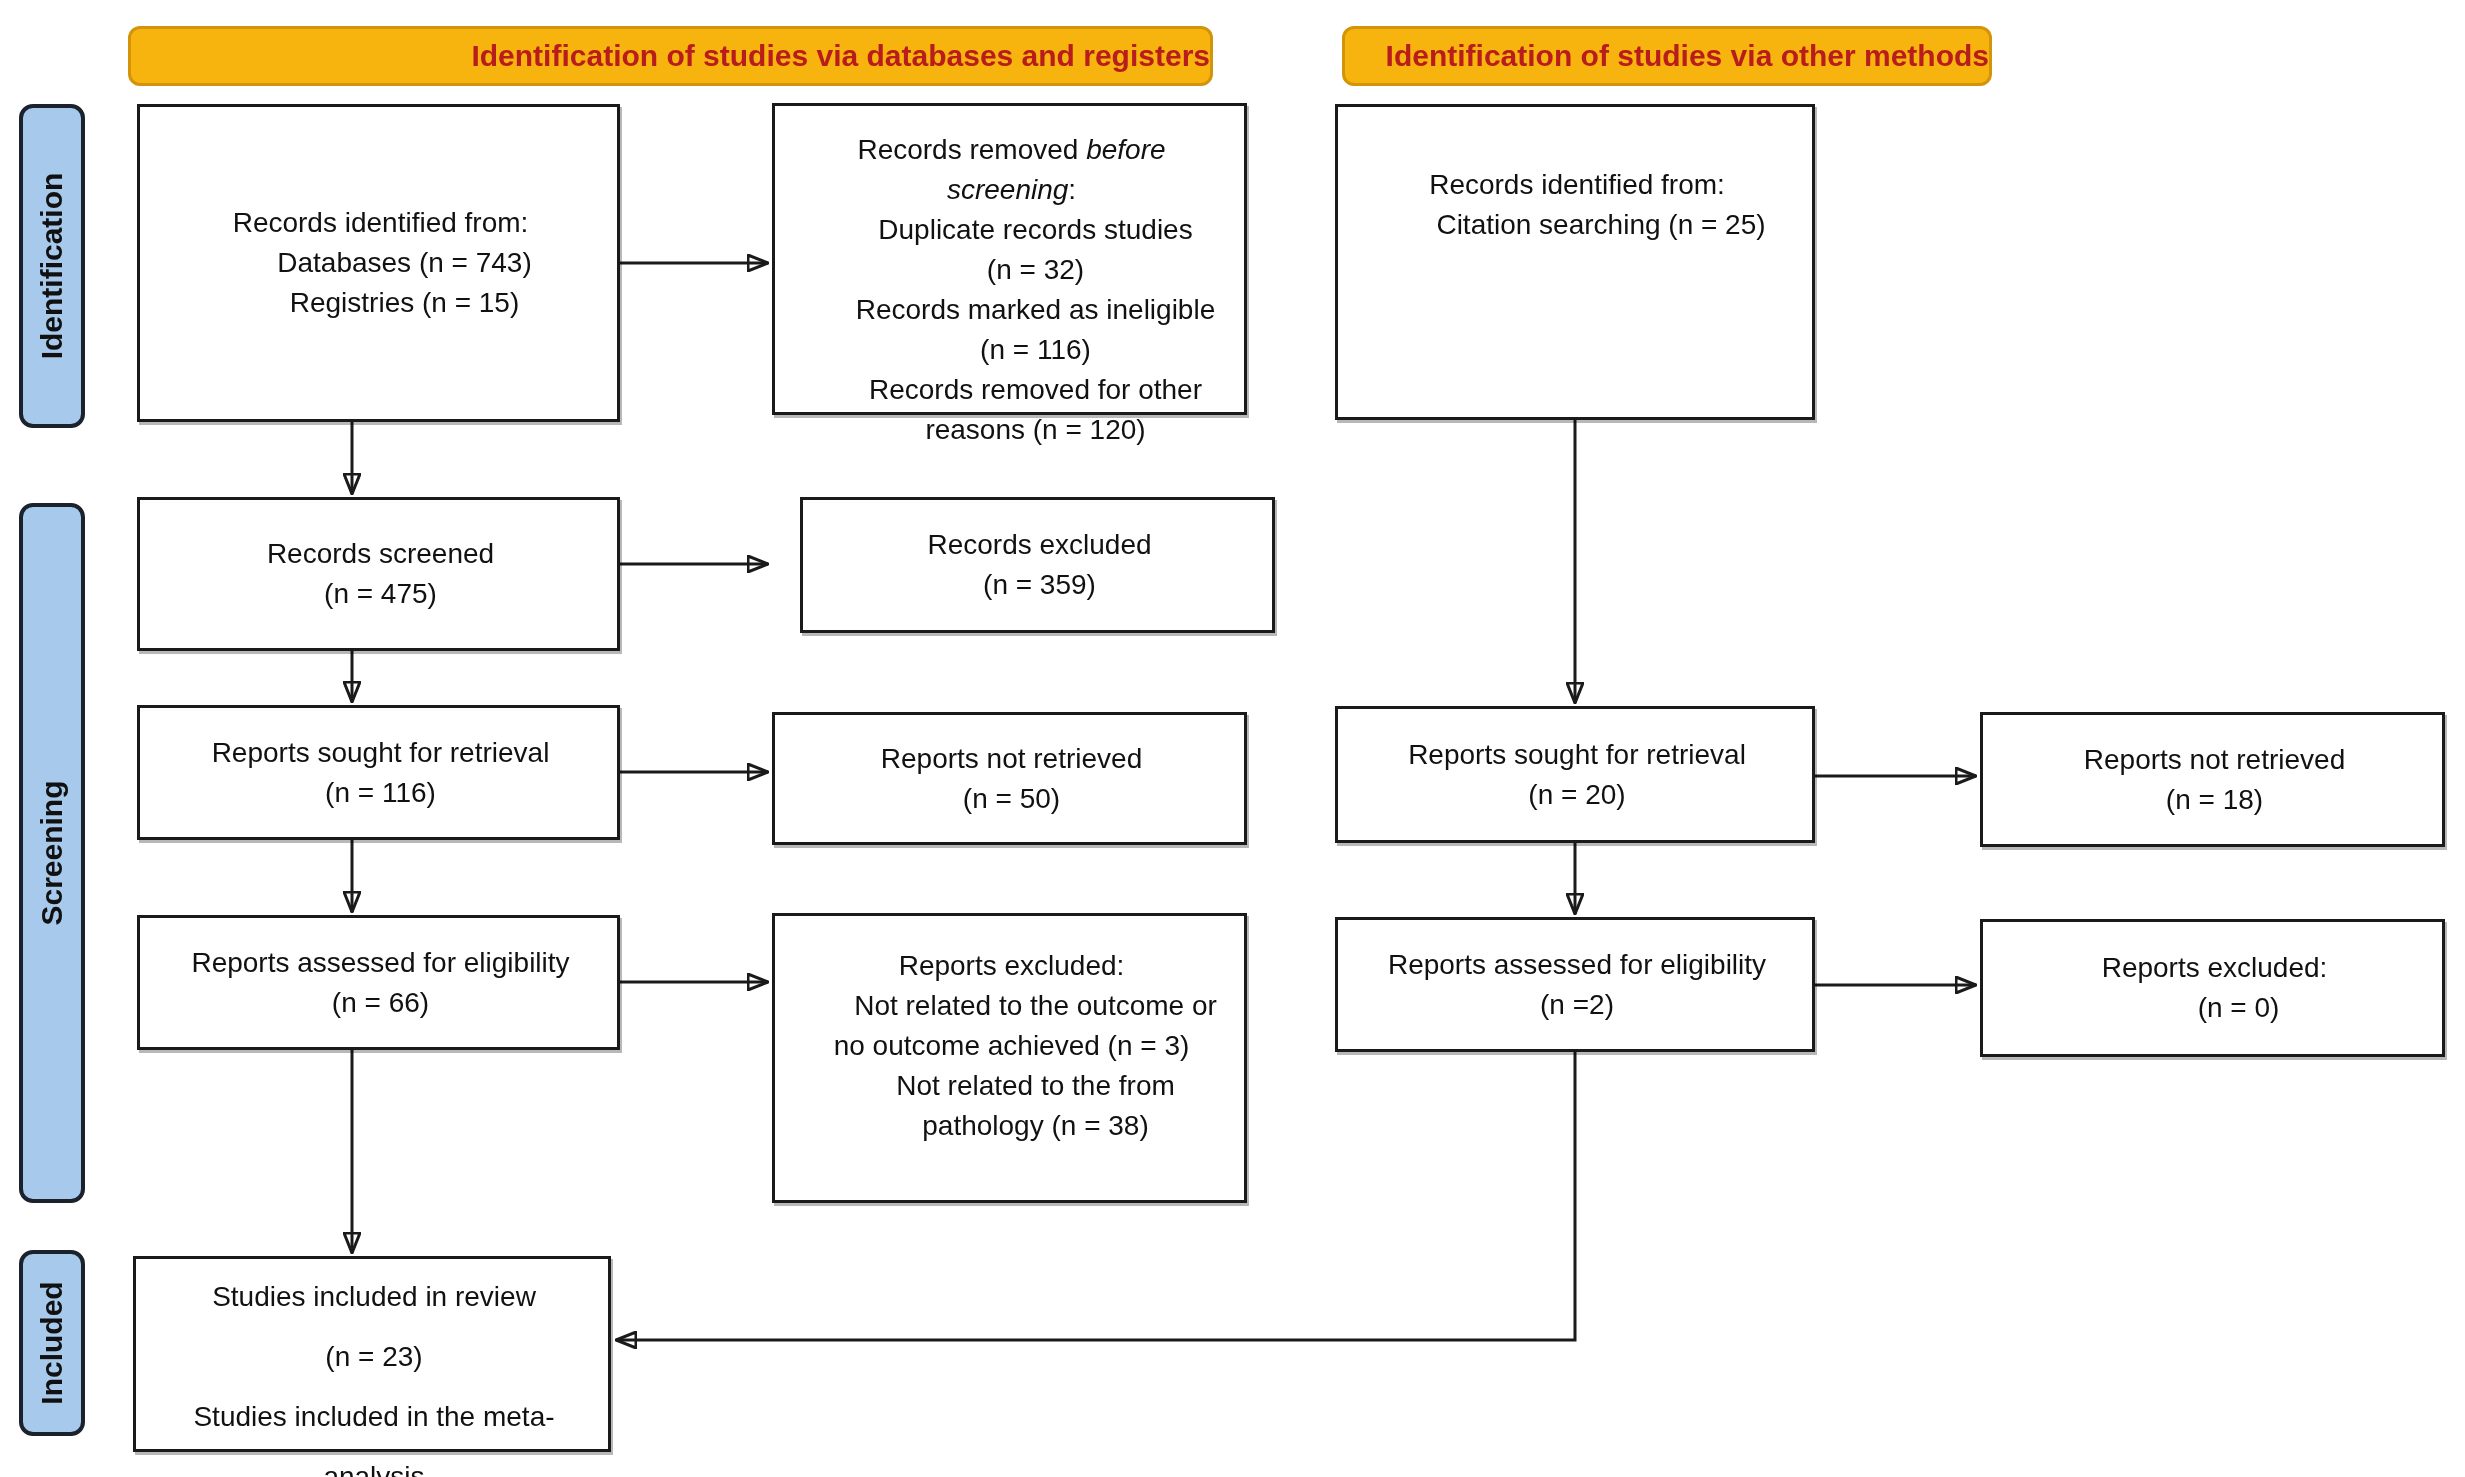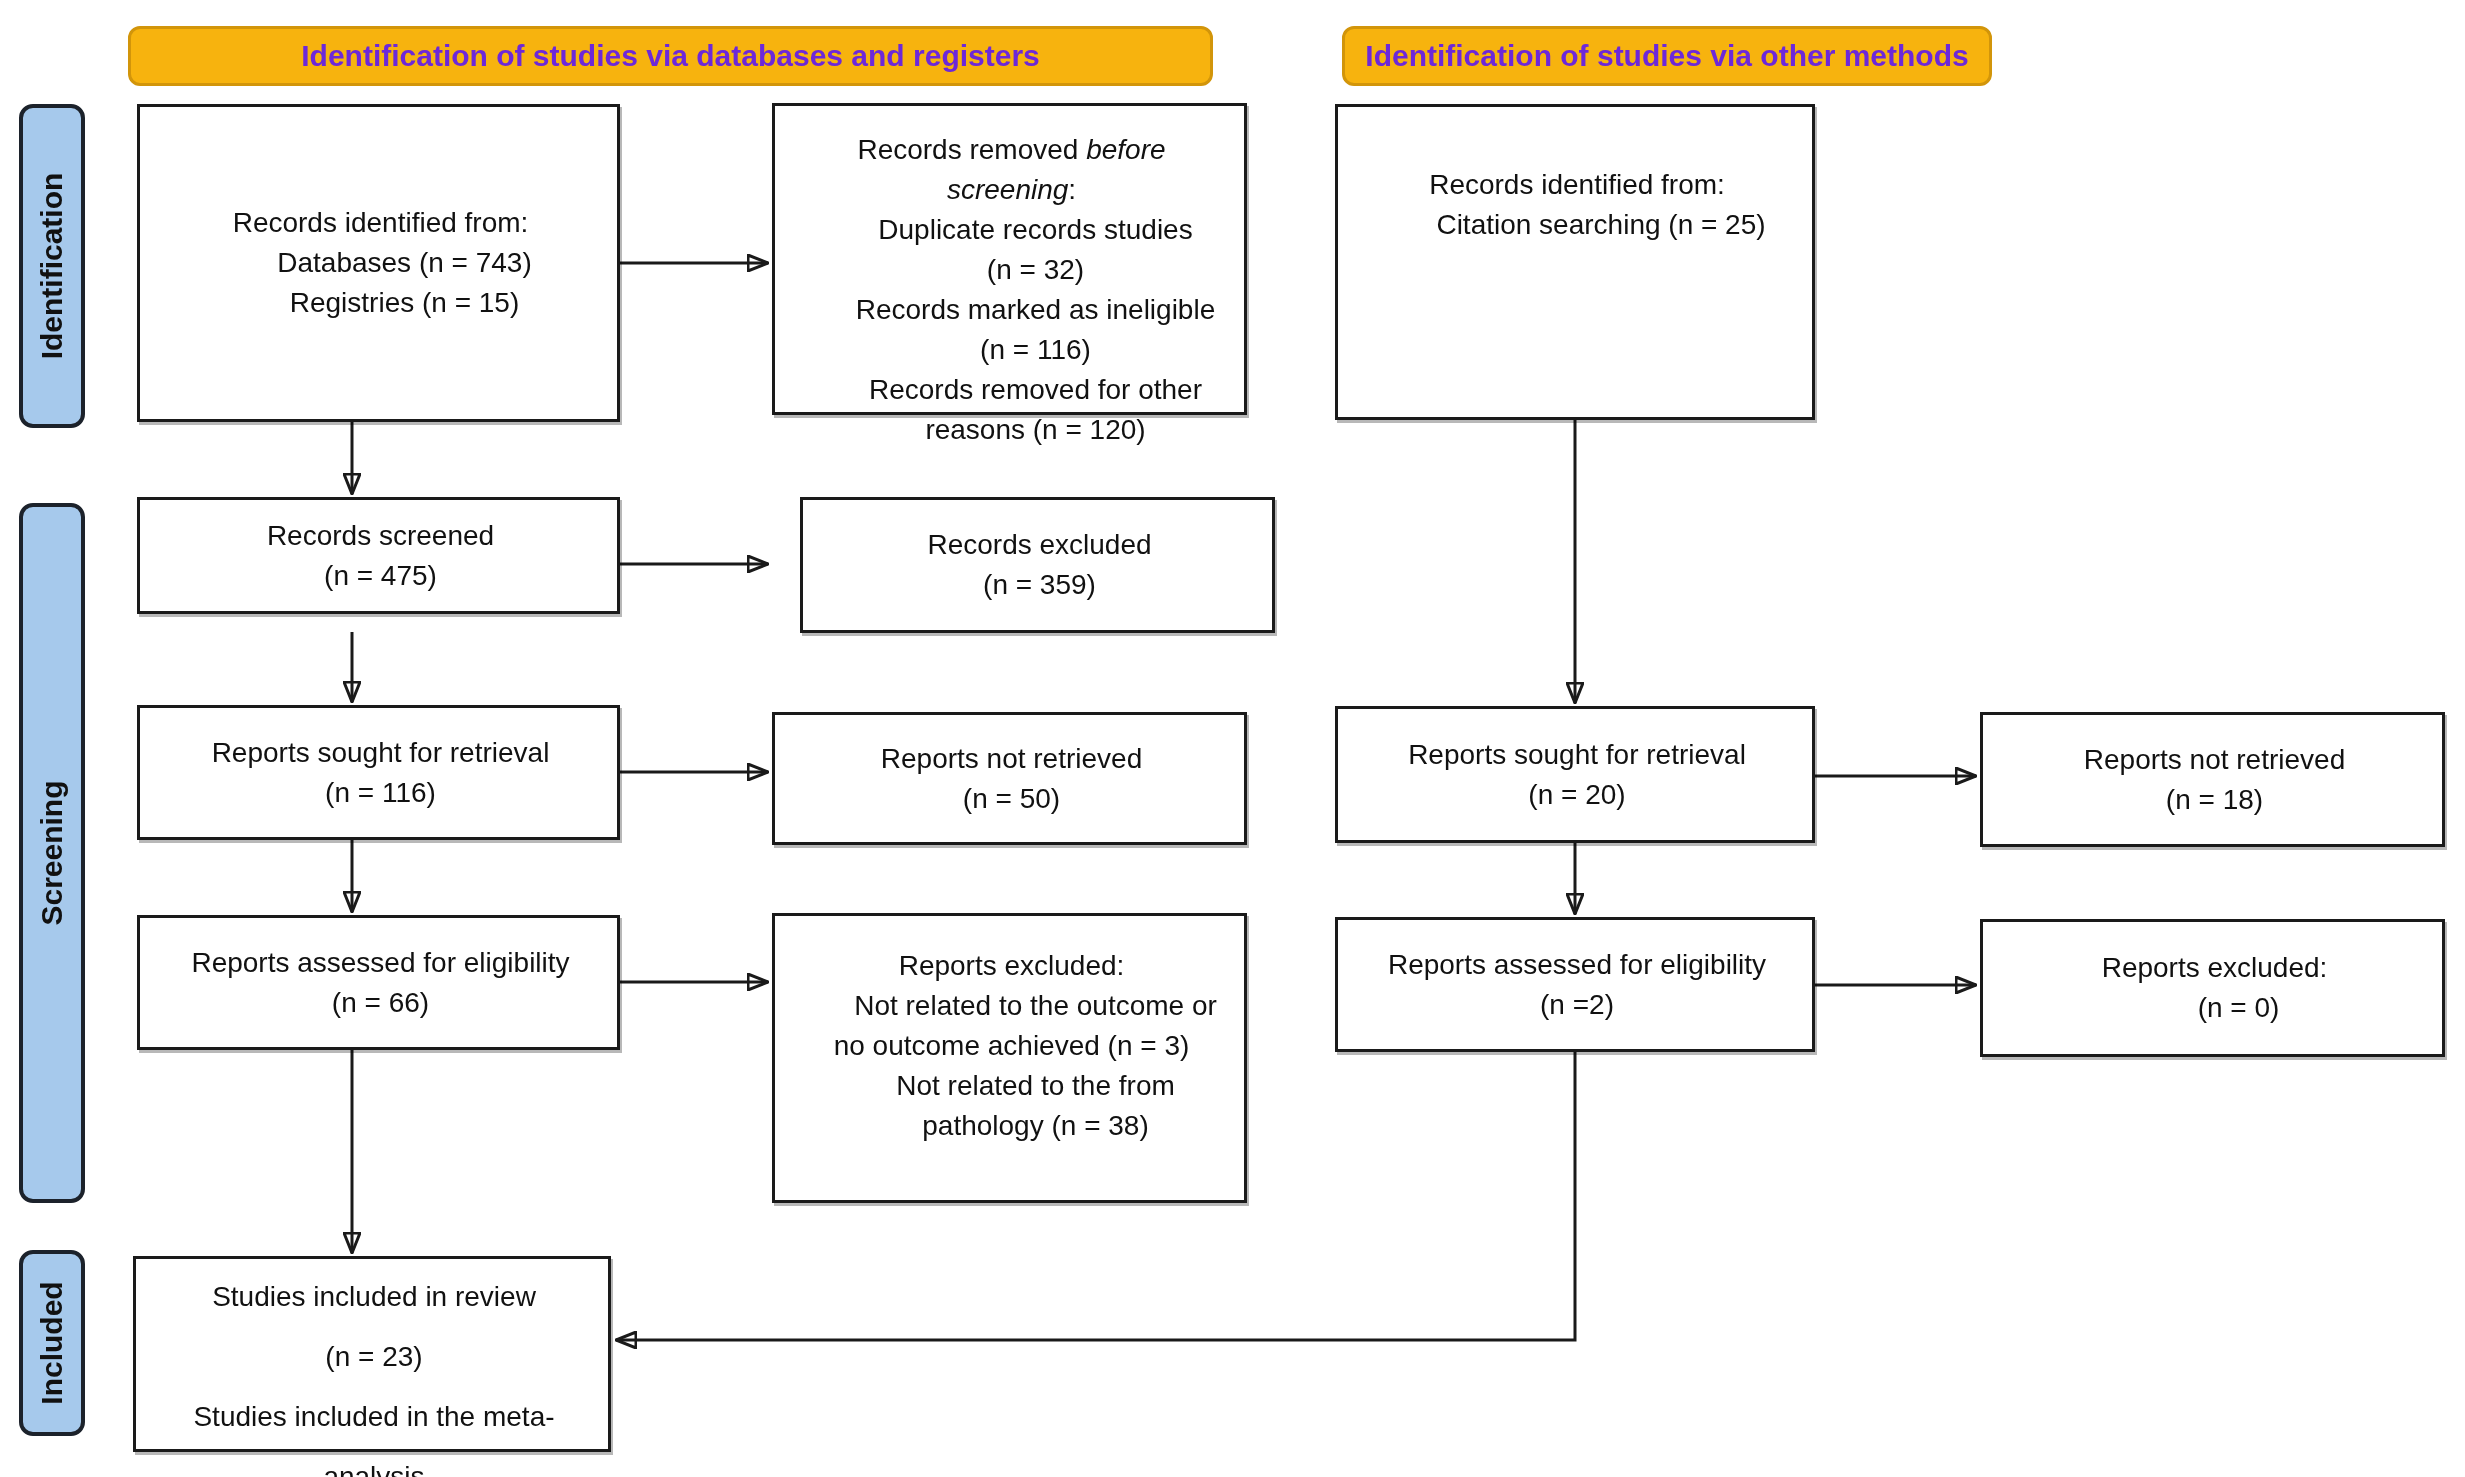--- a/index.html
+++ b/index.html
@@ -10,22 +10,22 @@
     font-family:"Liberation Sans", sans-serif;
     color:#111111;
     overflow:hidden;
   }
   
   .banner{
     position:absolute;
     background:#F7B30E;
     border:3px solid #D2950A;
     border-radius:12px;
-    display:flex;align-items:center;justify-content:center;
-    font-weight:bold;font-size:30px;color:#6d28d9;
+    display:flex;align-items:center;justify-content:flex-end;
+    font-weight:bold;font-size:30px;color:#b91c1c;
     box-sizing:border-box;
   }
   #banner-left{left:128px;top:26px;width:1085px;height:60px;}
   #banner-right{left:1342px;top:26px;width:650px;height:60px;}
   
   .side{
     position:absolute;left:19px;width:66px;
     background:#A6C9EC;
     border:4px solid #1C222B;
     border-radius:14px;
@@ -51,21 +51,21 @@
     padding:0 18px 0 22px;
     font-size:28px;line-height:40px;
   }
   .box.top{justify-content:flex-start;}
   .line{white-space:nowrap;text-align:center;}
   .indent{padding-left:48px;}
   .it{font-style:italic;}
   #box-records-identified{left:137px;top:104px;width:483px;height:318px;}
   #box-records-removed{left:772px;top:103px;width:475px;height:312px;padding-top:24px;}
   #box-citation{left:1335px;top:104px;width:480px;height:316px;padding-top:58px;}
-  #box-records-screened{left:137px;top:497px;width:483px;height:117px;}
+  #box-records-screened{left:137px;top:497px;width:483px;height:154px;}
   #box-records-excluded{left:772px;top:497px;width:475px;height:136px;margin-left:28px;}
   #box-reports-sought-db{left:137px;top:705px;width:483px;height:135px;}
   #box-reports-not-retrieved-db{left:772px;top:712px;width:475px;height:133px;}
   #box-reports-sought-other{left:1335px;top:706px;width:480px;height:137px;}
   #box-reports-not-retrieved-other{left:1980px;top:712px;width:465px;height:135px;}
   #box-reports-assessed-db{left:137px;top:915px;width:483px;height:135px;}
   #box-reports-excluded-db{left:772px;top:913px;width:475px;height:290px;padding-top:30px;}
   #box-reports-assessed-other{left:1335px;top:917px;width:480px;height:135px;}
   #box-reports-excluded-other{left:1980px;top:919px;width:465px;height:138px;padding-top:26px;}
   #box-studies-included{left:133px;top:1256px;width:478px;height:196px;padding-top:18px;gap:20px;}

